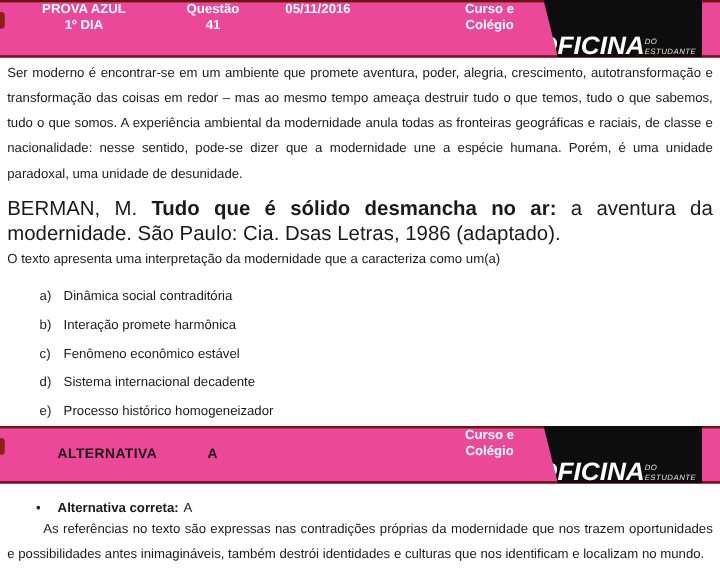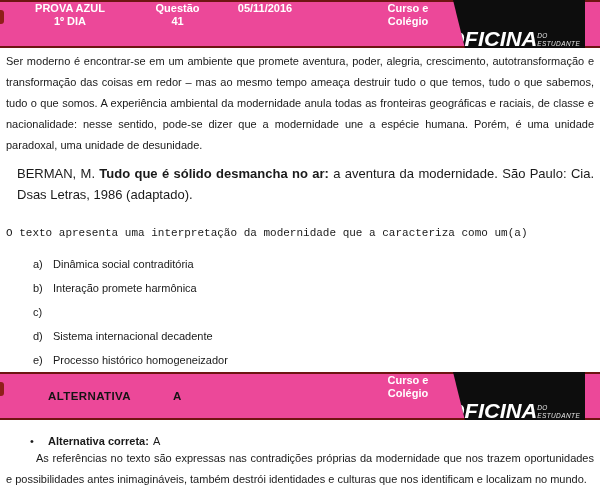--- a/index.html
+++ b/index.html
@@ -78,31 +78,29 @@
   
   .content { padding: 0 6px; }
   .passage {
     margin-top: 3px;
     font-size: 11px;
     line-height: 21px;
     text-align: justify;
   }
   .citation {
     margin-top: 7px;
-    font-size: 13px;
+    font-size: 17px;
     line-height: 21px;
     text-align: justify;
-    margin-left: 11px;
   }
   .citation .b { font-weight: bold; }
   .prompt {
-    margin-top: 18px;
-    font-size: 11px;
-    line-height: 21px;
-    font-family: Liberation Mono, monospace;
+    margin-top: 1px;
+    font-size: 11px;
+    line-height: 21px;
   }
   .options { margin-top: 8px; padding-left: 27px; }
   .option {
     display: flex;
     align-items: center;
     height: 24px;
     font-size: 11px;
   }
   .option .letter { width: 20px; flex: none; }
   
@@ -170,20 +168,21 @@
     <div class="option">
       <span class="letter">a)</span>
       <span>Dinâmica social contraditória</span>
     </div>
     <div class="option">
       <span class="letter">b)</span>
       <span>Interação promete harmônica</span>
     </div>
     <div class="option">
       <span class="letter">c)</span>
+      <span>Fenômeno econômico estável</span>
     </div>
     <div class="option">
       <span class="letter">d)</span>
       <span>Sistema internacional decadente</span>
     </div>
     <div class="option">
       <span class="letter">e)</span>
       <span>Processo histórico homogeneizador</span>
     </div>
   </div>

